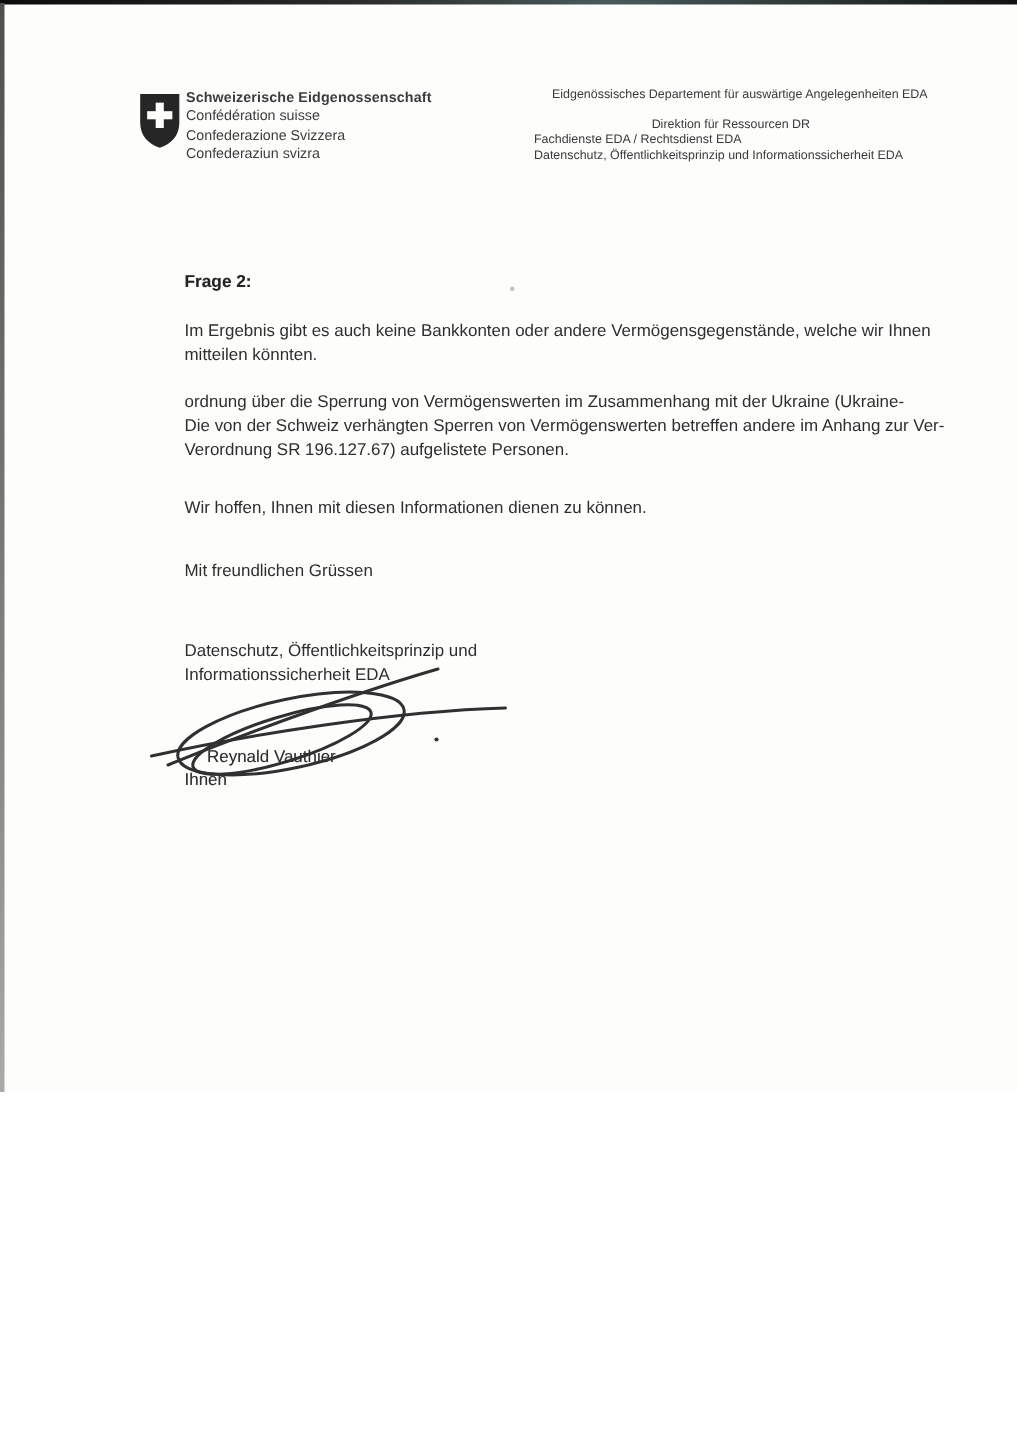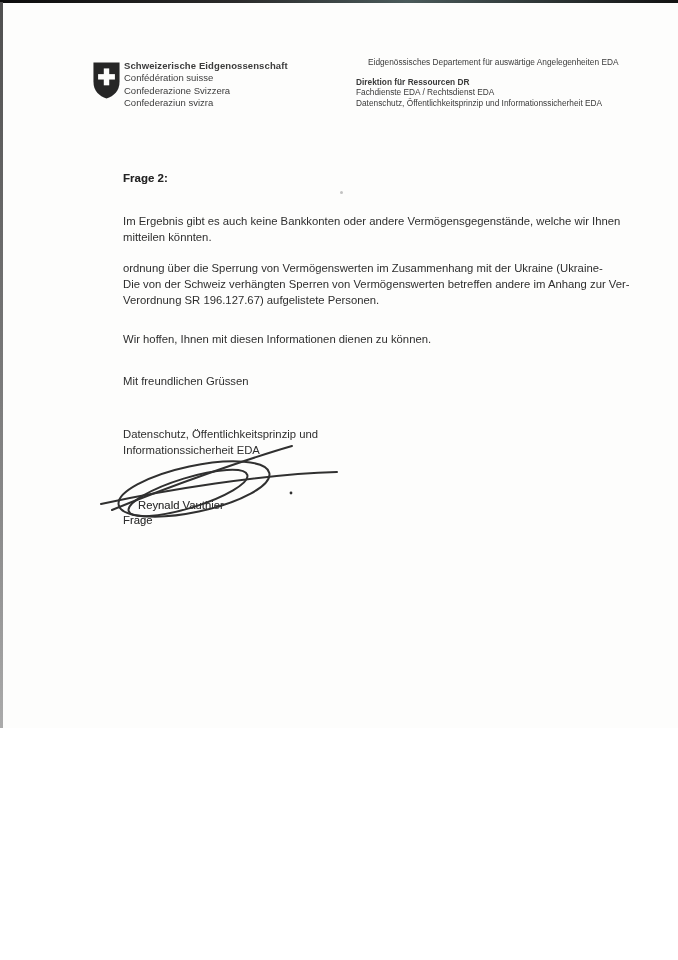--- a/index.html
+++ b/index.html
@@ -23,25 +23,25 @@
   .txt { position: absolute; white-space: nowrap; text-shadow: 0 0 0.5px rgba(70,70,70,0.4); }
 
   
   .coat { position: absolute; left: 92px; top: 61px; }
   .logo-names { position: absolute; left: 124px; top: 60px; font-size: 9.5px; line-height: 12.4px; color: #3c3c3c; }
   .logo-names .l1 { font-weight: bold; letter-spacing: 0.1px; }
 
   
   .hdr-right { position: absolute; left: 356px; top: 57px; font-size: 8.3px; line-height: 10.6px; color: #3a3a3a; }
   .hdr-right .dep { margin-bottom: 9px; margin-left: 12px; }
-  .hdr-right .dir { font-weight: bold; }
+  .hdr-right .dir { font-weight: normal; text-align: center; }
 
   
   .heading {
-    left: 123px; top: 172px; font-size: 11.5px; font-weight: bold;
+    left: 123px; top: 182px; font-size: 11.5px; font-weight: bold;
     color: #242424;
   }
   .body-par { position: absolute; left: 123px; font-size: 11.3px; line-height: 16px; color: #2e2e2e; }
   .body-par div { white-space: nowrap; }
 
   
   .sig-org { position: absolute; left: 123px; top: 427px; font-size: 11.3px; line-height: 15.5px; color: #2e2e2e; }
   .sig-svg { position: absolute; left: 95px; top: 438px; }
   .sig-name { left: 123px; top: 499px; font-size: 11.3px; color: #2e2e2e; padding-left: 15px; }
   .sig-title { left: 123px; top: 514px; font-size: 11.3px; color: #2e2e2e; }
@@ -104,19 +104,19 @@
     <g fill="none" stroke="#1f1f1f" stroke-width="2" stroke-linecap="round" opacity="0.92">
       <ellipse cx="99" cy="51" rx="77" ry="23" transform="rotate(-12 99 51)"></ellipse>
       <ellipse cx="93" cy="55" rx="62" ry="15" transform="rotate(-17 93 55)"></ellipse>
       <path d="M 17 72 C 75 48, 155 20, 197 8"></path>
       <path d="M 6 66 C 70 52, 168 36, 242 34"></path>
       <circle cx="196" cy="55" r="1.4" fill="#1f1f1f" stroke="none"></circle>
     </g>
   </svg>
 
   <div class="txt sig-name">Reynald Vauthier</div>
-  <div class="txt sig-title">Frage</div>
+  <div class="txt sig-title">Ihnen</div>
 
   <div class="speck" style="left:340px; top:191px; width:3px; height:3px; opacity:.35"></div>
   <div class="speck" style="left:126px; top:947px; width:3px; height:4px; opacity:.75"></div>
   <div class="speck" style="left:420px; top:937px; width:3px; height:3px; opacity:.7"></div>
 
 </div>
 
 </body></html>

